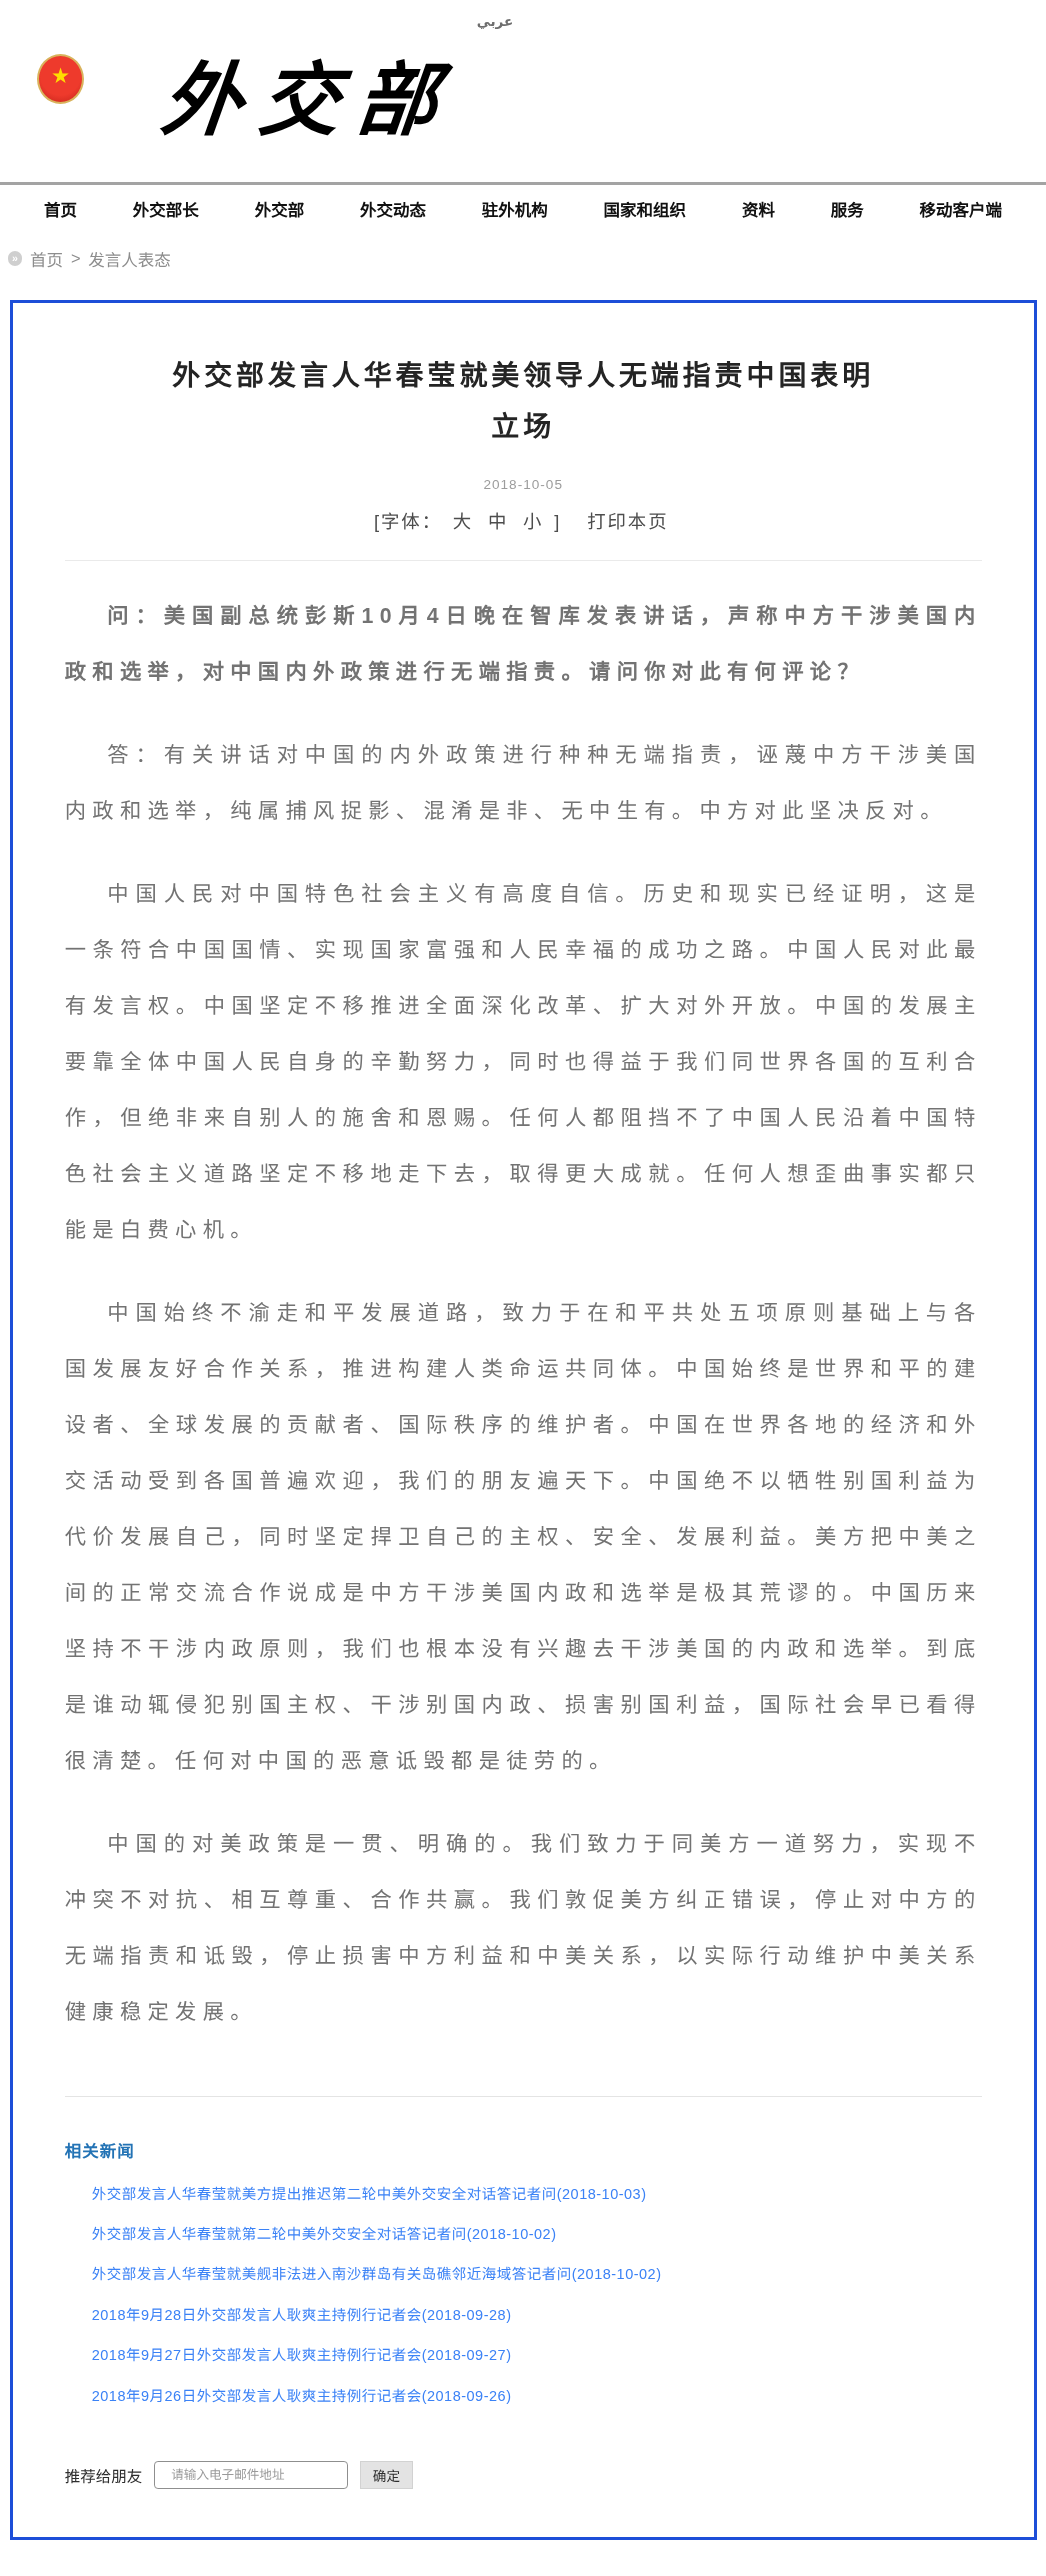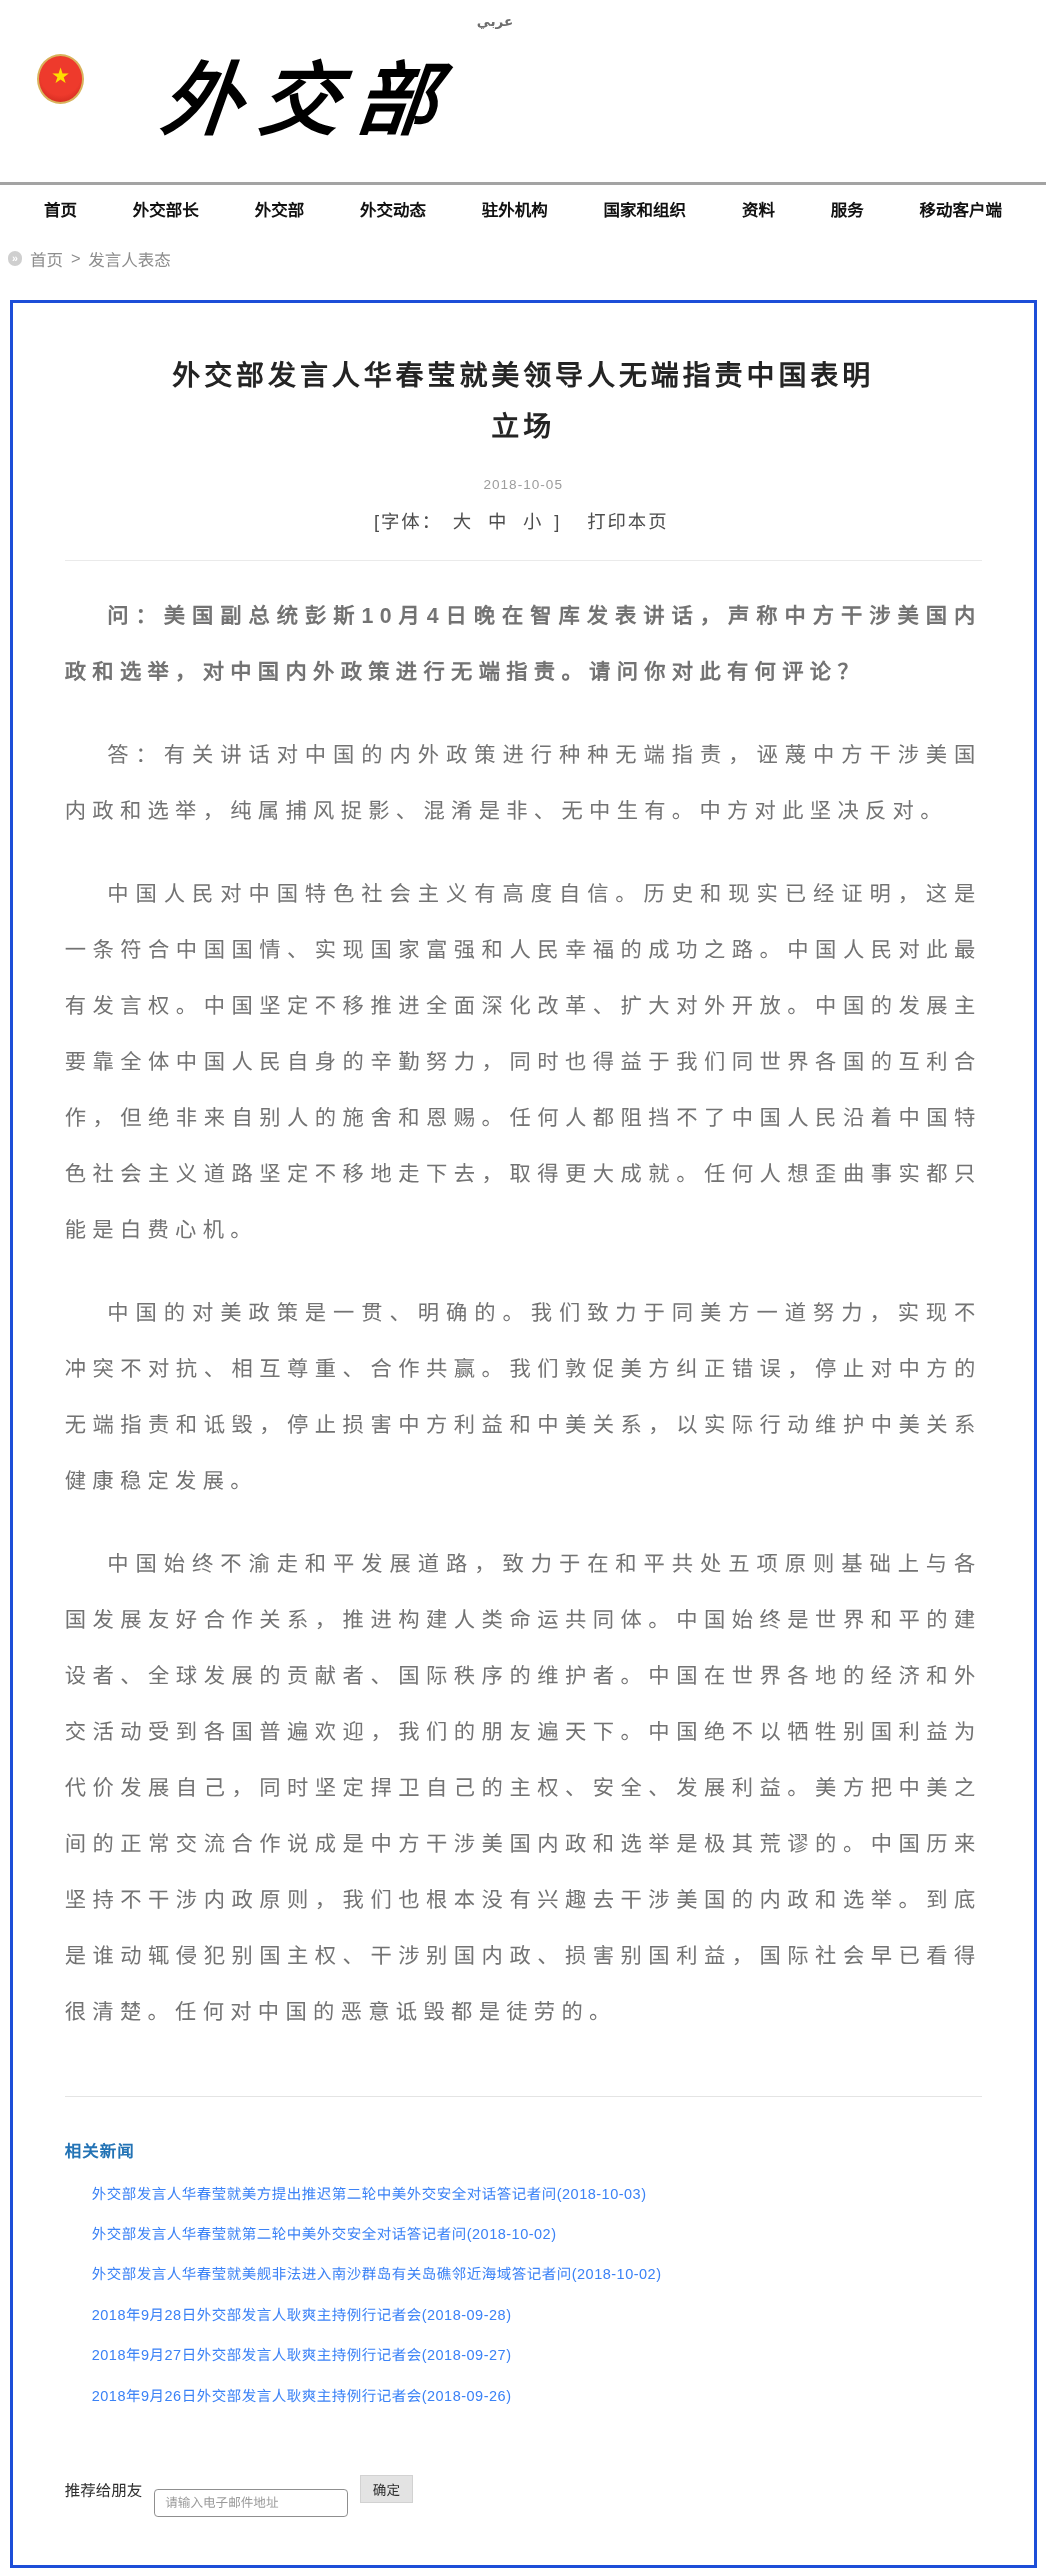--- a/index.html
+++ b/index.html
@@ -107,23 +107,22 @@
     letter-spacing:0.5px;
   }
 
   
   .recommend {
     margin-top:56px; display:flex; align-items:center; gap:12px;
     font-size:15.5px; color:#2e2e2e;
   }
   .recommend input {
     width:194px; height:28px; border:1px solid #8f8f8f; border-radius:3.9px;
-    padding:0 10px; font-size:12.6px; color:#333; outline:none;
+    padding:0 16px; font-size:12.6px; color:#333; outline:none;
     font-family:"Liberation Sans","DejaVu Sans",sans-serif;
-    margin-top:28px;
   }
   .recommend input::placeholder { color:#9a9a9a; }
   .recommend button {
     height:28px; padding:0 11.6px; font-size:13.6px; color:#2e2e2e;
     background:#e3e3e3; border:1px solid #d2d2d2; cursor:pointer;
     font-family:"Liberation Sans","DejaVu Sans",sans-serif;
   }
 </style>
 </head>
 <body>
@@ -178,22 +177,22 @@
       <span>]</span>
       <a class="print">打印本页</a>
     </div>
 
     <hr class="head-divider">
 
     <article class="article-body">
       <p class="q">问：美国副总统彭斯10月4日晚在智库发表讲话，声称中方干涉美国内政和选举，对中国内外政策进行无端指责。请问你对此有何评论？</p>
       <p>答：有关讲话对中国的内外政策进行种种无端指责，诬蔑中方干涉美国内政和选举，纯属捕风捉影、混淆是非、无中生有。中方对此坚决反对。</p>
       <p>中国人民对中国特色社会主义有高度自信。历史和现实已经证明，这是一条符合中国国情、实现国家富强和人民幸福的成功之路。中国人民对此最有发言权。中国坚定不移推进全面深化改革、扩大对外开放。中国的发展主要靠全体中国人民自身的辛勤努力，同时也得益于我们同世界各国的互利合作，但绝非来自别人的施舍和恩赐。任何人都阻挡不了中国人民沿着中国特色社会主义道路坚定不移地走下去，取得更大成就。任何人想歪曲事实都只能是白费心机。</p>
+      <p>中国始终不渝走和平发展道路，致力于在和平共处五项原则基础上与各国发展友好合作关系，推进构建人类命运共同体。中国始终是世界和平的建设者、全球发展的贡献者、国际秩序的维护者。中国在世界各地的经济和外交活动受到各国普遍欢迎，我们的朋友遍天下。中国绝不以牺牲别国利益为代价发展自己，同时坚定捍卫自己的主权、安全、发展利益。美方把中美之间的正常交流合作说成是中方干涉美国内政和选举是极其荒谬的。中国历来坚持不干涉内政原则，我们也根本没有兴趣去干涉美国的内政和选举。到底是谁动辄侵犯别国主权、干涉别国内政、损害别国利益，国际社会早已看得很清楚。任何对中国的恶意诋毁都是徒劳的。</p>
       <p>中国的对美政策是一贯、明确的。我们致力于同美方一道努力，实现不冲突不对抗、相互尊重、合作共赢。我们敦促美方纠正错误，停止对中方的无端指责和诋毁，停止损害中方利益和中美关系，以实际行动维护中美关系健康稳定发展。</p>
-      <p>中国始终不渝走和平发展道路，致力于在和平共处五项原则基础上与各国发展友好合作关系，推进构建人类命运共同体。中国始终是世界和平的建设者、全球发展的贡献者、国际秩序的维护者。中国在世界各地的经济和外交活动受到各国普遍欢迎，我们的朋友遍天下。中国绝不以牺牲别国利益为代价发展自己，同时坚定捍卫自己的主权、安全、发展利益。美方把中美之间的正常交流合作说成是中方干涉美国内政和选举是极其荒谬的。中国历来坚持不干涉内政原则，我们也根本没有兴趣去干涉美国的内政和选举。到底是谁动辄侵犯别国主权、干涉别国内政、损害别国利益，国际社会早已看得很清楚。任何对中国的恶意诋毁都是徒劳的。</p>
     </article>
 
     <hr class="body-divider">
 
     <section class="related">
       <h2>相关新闻</h2>
       <ul>
         <li><a>外交部发言人华春莹就美方提出推迟第二轮中美外交安全对话答记者问(2018-10-03)</a></li>
         <li><a>外交部发言人华春莹就第二轮中美外交安全对话答记者问(2018-10-02)</a></li>
         <li><a>外交部发言人华春莹就美舰非法进入南沙群岛有关岛礁邻近海域答记者问(2018-10-02)</a></li>

